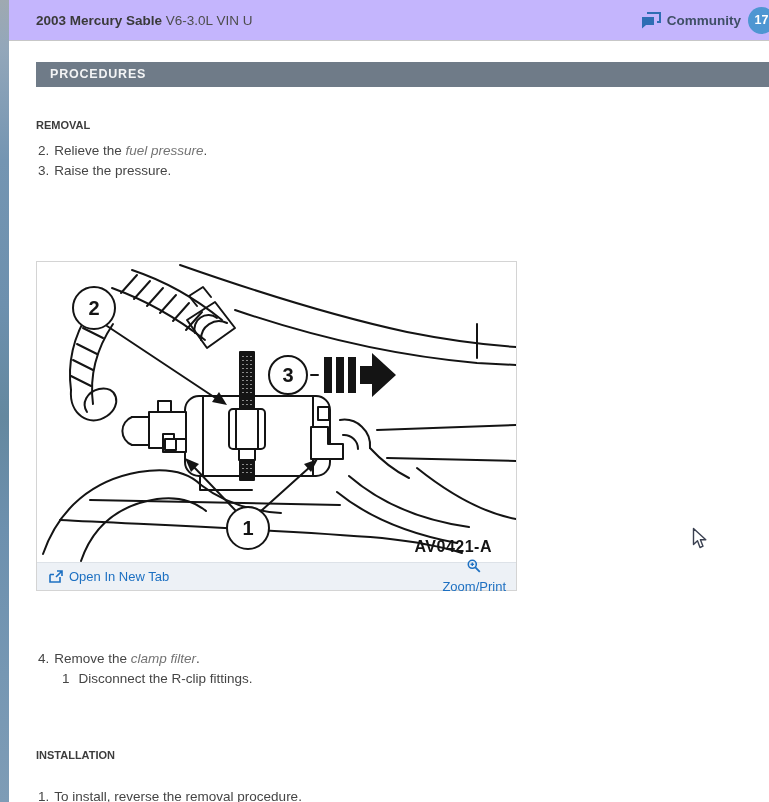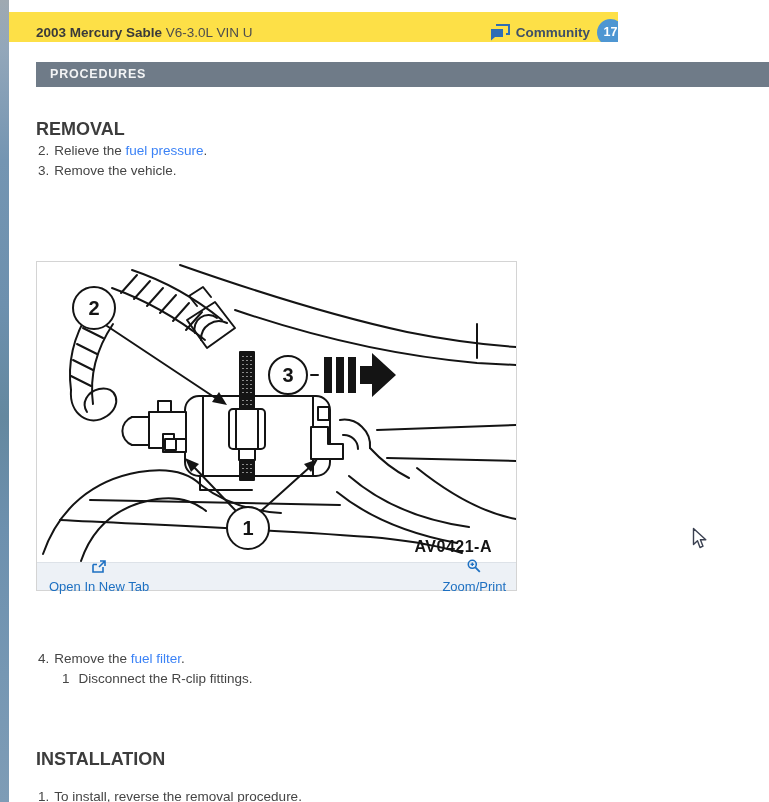--- a/index.html
+++ b/index.html
@@ -8,63 +8,63 @@
     background:#ffffff; font-family:"Liberation Sans", sans-serif;
     -webkit-font-smoothing:antialiased;
   }
   
   .left-strip {
     position:absolute; left:0; top:0; width:9px; height:802px;
     background:linear-gradient(180deg,#9fa9b1 0%,#93a7ba 6%,#7495b2 20%,#6d90ae 38%,#64889f 52%,#6d90ae 66%,#7697b3 84%,#7e9cb6 100%);
   }
   
   .header {
-    position:absolute; left:9px; top:12px; width:609px; height:41px;
-    background:#fde047; border-bottom:1px solid #c7c7c7;
+    position:absolute; left:9px; top:0; width:760px; height:41px;
+    background:#c4b5fd; border-bottom:1px solid #c7c7c7;
     display:flex; align-items:center; overflow:hidden; box-sizing:border-box;
   }
   .header-title { margin-left:27px; font-size:13.5px; color:#4d4d4d; white-space:nowrap; }
   .header-title .bold { font-weight:bold; color:#3a3a3a; }
   .header-right { margin-left:auto; display:flex; align-items:center;text-align:right; }
   .community-label { font-size:13.5px; font-weight:bold; color:#3f4f66; margin-left:6px; }
   .badge {
     width:27px; height:27px; border-radius:50%; background:#4e96d2; color:#fff;
     font-size:12.5px; font-weight:bold; display:flex; align-items:center; justify-content:center;
     margin-left:7px; margin-right:-6px; flex:0 0 auto;
   }
   
   .main { position:absolute; left:9px; top:42px; width:760px; height:716px; background:#fff; }
   .procedures-bar {
     position:absolute; left:27px; right:0; top:20px; height:25px;
     background:#6f7b88; color:#f3f4f5; font-size:12.5px; font-weight:bold;
     letter-spacing:0.8px; line-height:25px; padding-left:14px; box-sizing:border-box;
   }
-  .sec-heading { position:absolute; left:27px; font-size:18px; font-weight:bold; color:#3c3c3c; }
+  .sec-heading { position:absolute; left:27px; font-size:11px; font-weight:bold; color:#3c3c3c; }
   .removal-heading { top:77px; }
   .installation-heading { top:707px; }
   .steps { position:absolute; left:29px; font-size:13.5px; color:#454545; line-height:20px; }
   .steps-top { top:99px; }
   .steps-bottom { top:607px; }
   .steps-install { top:728px;margin-top:17px; }
   .step-num { margin-right:5px; }
   .substep { margin-left:24px; }
   .substep .step-num { margin-right:9px; }
-  a.txt-link { color:#3b82f6; text-decoration:none; cursor:pointer; }
+  a.txt-link { color:#737373; text-decoration:none; cursor:pointer;font-style:italic; }
   
   .figure {
     position:absolute; left:27px; top:219px; width:479px;
     border:1px solid #d4d4d4; background:#fff;
   }
   .fig-drawing { display:block; width:479px; height:300px; background:#fff; }
   .fig-footer {
     height:27px; background:#edf1f6; border-top:1px solid #dde2e8;
     display:flex; align-items:center; font-size:13px;
   }
   .fig-link { color:#1d70c2; text-decoration:none; display:flex; align-items:center; gap:6px; cursor:pointer; }
-  .fig-link-left { margin-left:12px;flex-direction:column; }
+  .fig-link-left { margin-left:12px; }
   .fig-link-right { margin-left:auto; margin-right:10px;flex-direction:column; }
   
   .fig-svg path, .fig-svg line, .fig-svg rect, .fig-svg circle {
     stroke:#141414; stroke-width:2; fill:none; stroke-linecap:round; stroke-linejoin:round;
   }
   .fig-svg polygon { fill:#141414; stroke:none; }
   .fig-svg .barfill { fill:#141414; stroke:none; }
   .fig-svg .wfill { fill:#ffffff; }
   .fig-svg .rod { fill:url(#ribs); }
   .fig-svg text { stroke:none; fill:#141414; font-family:"Liberation Sans",sans-serif; }
@@ -94,21 +94,21 @@
 </div>
 
 <div class="main">
 
   <div class="procedures-bar">PROCEDURES</div>
 
   <div class="sec-heading removal-heading">REMOVAL</div>
 
   <div class="steps steps-top">
     <div><span class="step-num">2.</span><span>Relieve the </span><a class="txt-link">fuel pressure</a><span>.</span></div>
-    <div><span class="step-num">3.</span><span>Remove the vehicle.</span></div>
+    <div><span class="step-num">3.</span><span>Raise the pressure.</span></div>
   </div>
 
   <div class="figure">
     <svg class="fig-svg fig-drawing" viewBox="0 0 479 300">
       <defs>
         <pattern id="ribs" width="4" height="4" patternUnits="userSpaceOnUse">
           <rect width="4" height="4" fill="#ffffff" stroke="none"></rect>
           <line x1="0" y1="1.5" x2="4" y2="1.5" stroke="#141414" stroke-width="1.4"></line>
         </pattern>
       </defs>
@@ -233,21 +233,21 @@
           <line x1="8.4" y1="8.4" x2="12.8" y2="12.8" stroke="#1d70c2" stroke-width="1.8"></line>
           <line x1="5.3" y1="3.5" x2="5.3" y2="7.1" stroke="#1d70c2" stroke-width="1.3"></line>
           <line x1="3.5" y1="5.3" x2="7.1" y2="5.3" stroke="#1d70c2" stroke-width="1.3"></line>
         </svg>
         <span>Zoom/Print</span>
       </a>
     </div>
   </div>
 
   <div class="steps steps-bottom">
-    <div><span class="step-num">4.</span><span>Remove the </span><a class="txt-link">fuel filter</a><span>.</span></div>
+    <div><span class="step-num">4.</span><span>Remove the </span><a class="txt-link">clamp filter</a><span>.</span></div>
     <div class="substep"><span class="step-num">1</span><span>Disconnect the R-clip fittings.</span></div>
   </div>
 
   <div class="sec-heading installation-heading">INSTALLATION</div>
 
   <div class="steps steps-install">
     <div><span class="step-num">1.</span><span>To install, reverse the removal procedure.</span></div>
   </div>
 
 </div>

